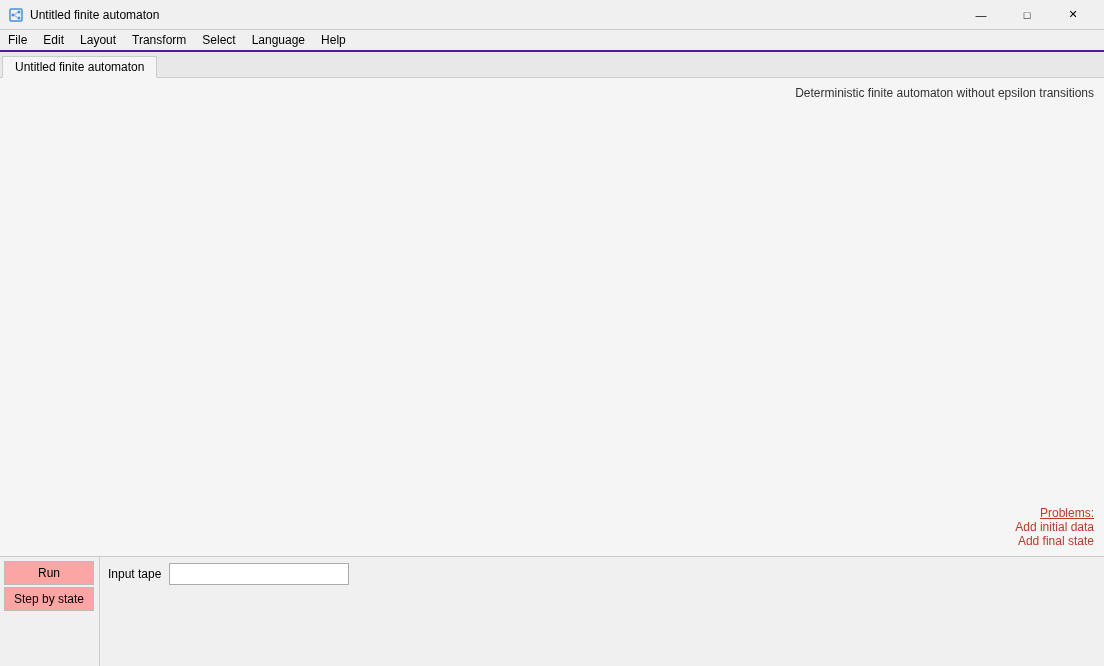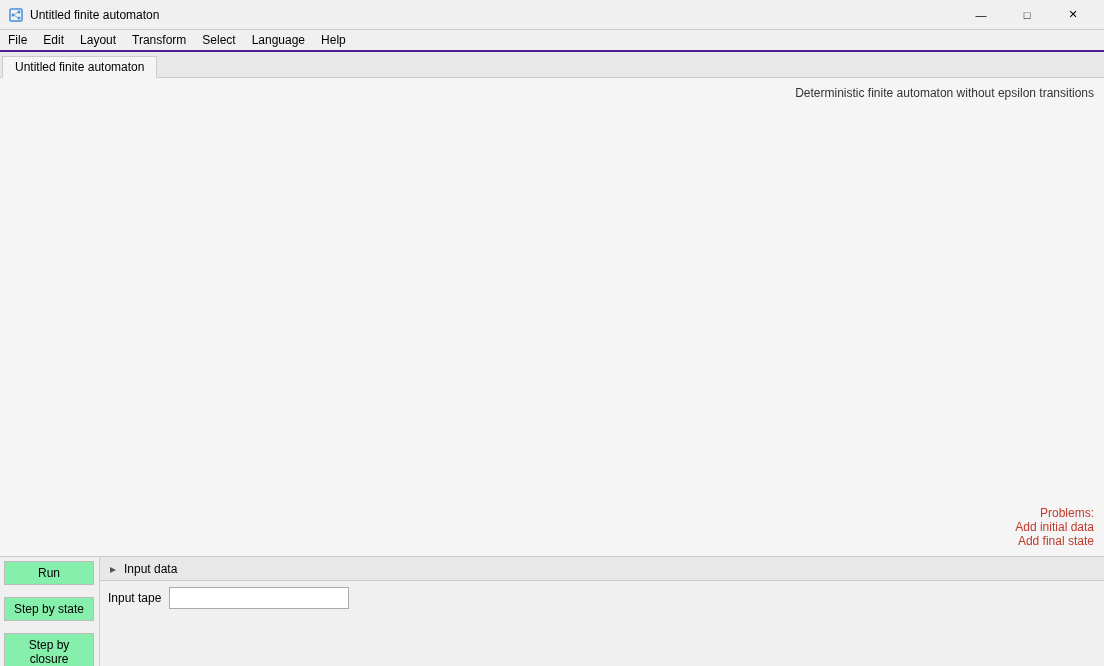--- a/index.html
+++ b/index.html
@@ -145,20 +145,21 @@
       right: 0;
       padding: 8px 10px;
       text-align: right;
       background: #f5f5f5;
     }
 
     .problems-label {
       font-size: 12px;
       color: #c0392b;
       font-weight: 500;
+      text-decoration: underline;
     }
 
     .problems-item {
       font-size: 12px;
       color: #c0392b;
     }
 
     
     .h-scrollbar-container {
       height: 16px;
@@ -203,25 +204,25 @@
       gap: 0;
       padding: 4px 4px;
       border-right: 1px solid #ccc;
       background: #f0f0f0;
     }
 
     .ctrl-btn {
       width: 90px;
       padding: 4px 8px;
       border: 1px solid #bbb;
-      background: #86efac;
+      background: #fca5a5;
       cursor: pointer;
       font-size: 12px;
       text-align: center;
-      margin-bottom: 12px;
+      margin-bottom: 2px;
     }
 
     .right-controls {
       flex: 1;
       display: flex;
       flex-direction: column;
     }
 
     .input-data-header {
       display: flex;
@@ -319,30 +320,21 @@
     <div class="h-scrollbar-track">
       <div class="h-scrollbar-thumb"></div>
     </div>
   </div>
 </div>
 
 <div class="bottom-panel">
   <div class="left-controls">
     <button class="ctrl-btn">Run</button>
     <button class="ctrl-btn">Step by state</button>
-    <button class="ctrl-btn">Step by closure</button>
   </div>
 
   <div class="right-controls">
-    <div class="input-data-header">
-      <span class="triangle-icon">
-        <svg width="10" height="10" viewBox="0 0 10 10">
-          <polygon points="2,2 8,5 2,8" fill="#555"></polygon>
-        </svg>
-      </span>
-      <span class="input-data-label">Input data</span>
-    </div>
     <div class="input-tape-row">
       <label class="input-tape-label">Input tape</label>
       <input class="input-tape-field" type="text" style="">
     </div>
   </div>
 </div>
 
 </body></html>

